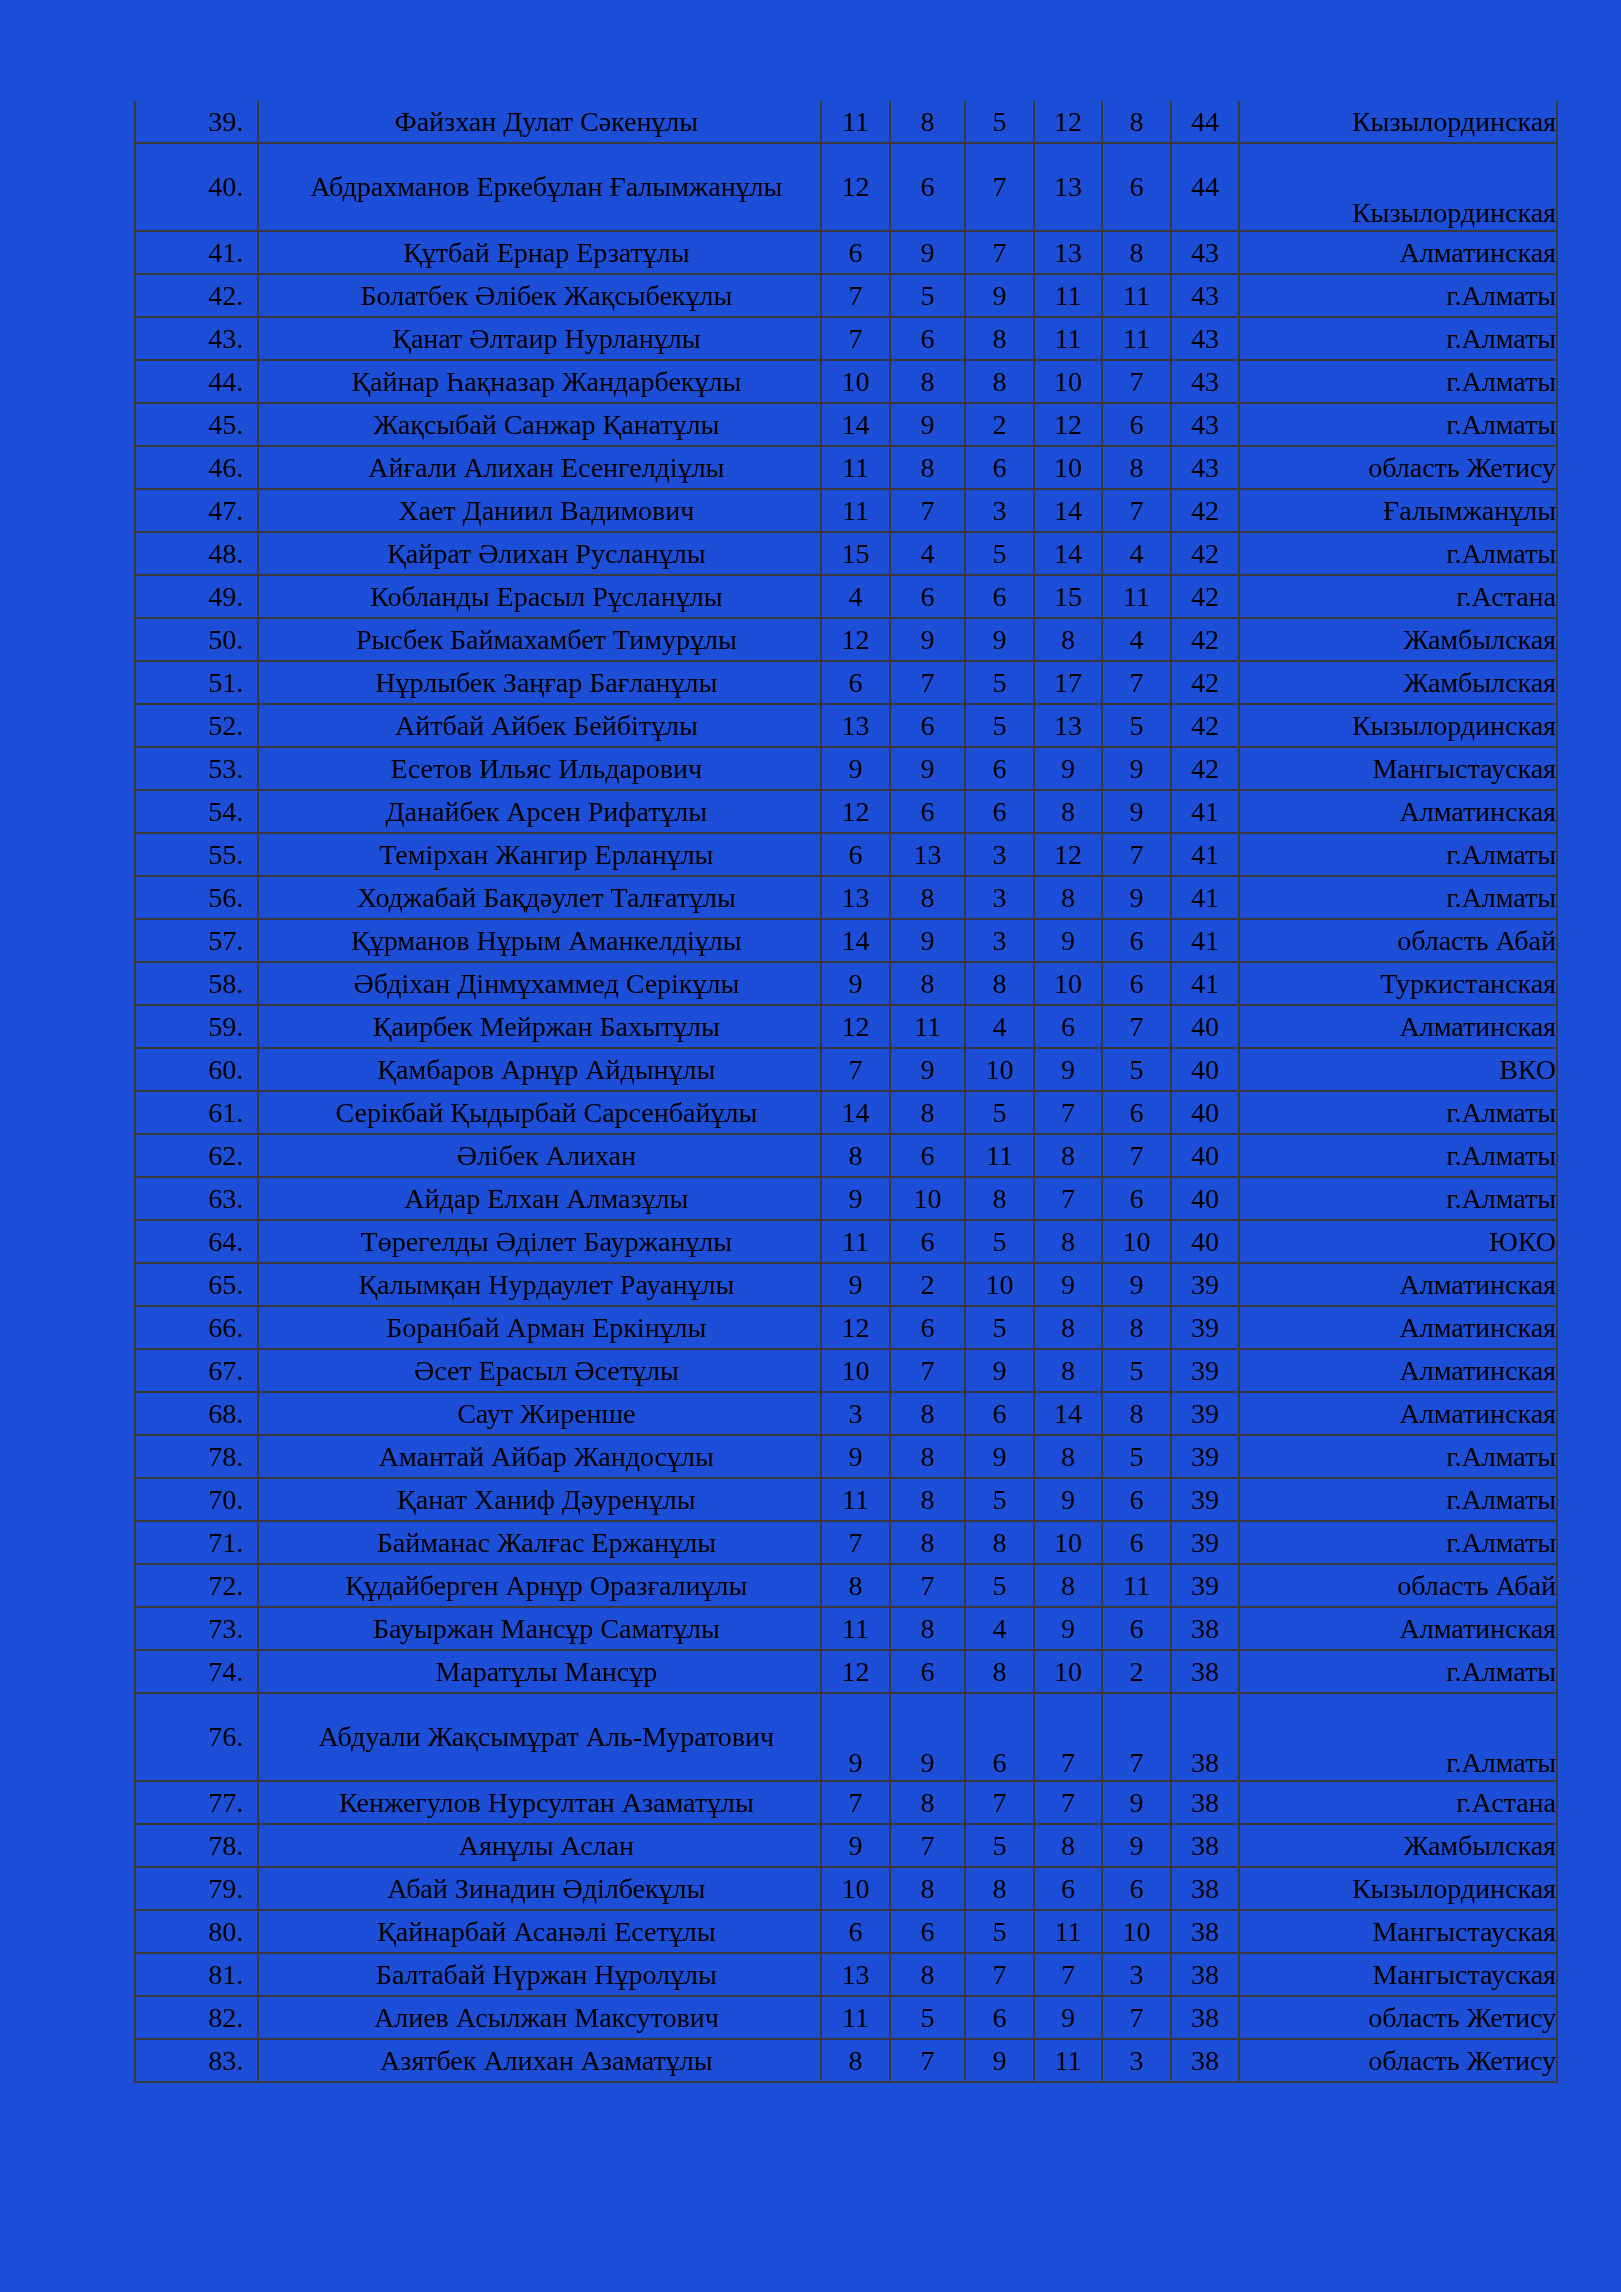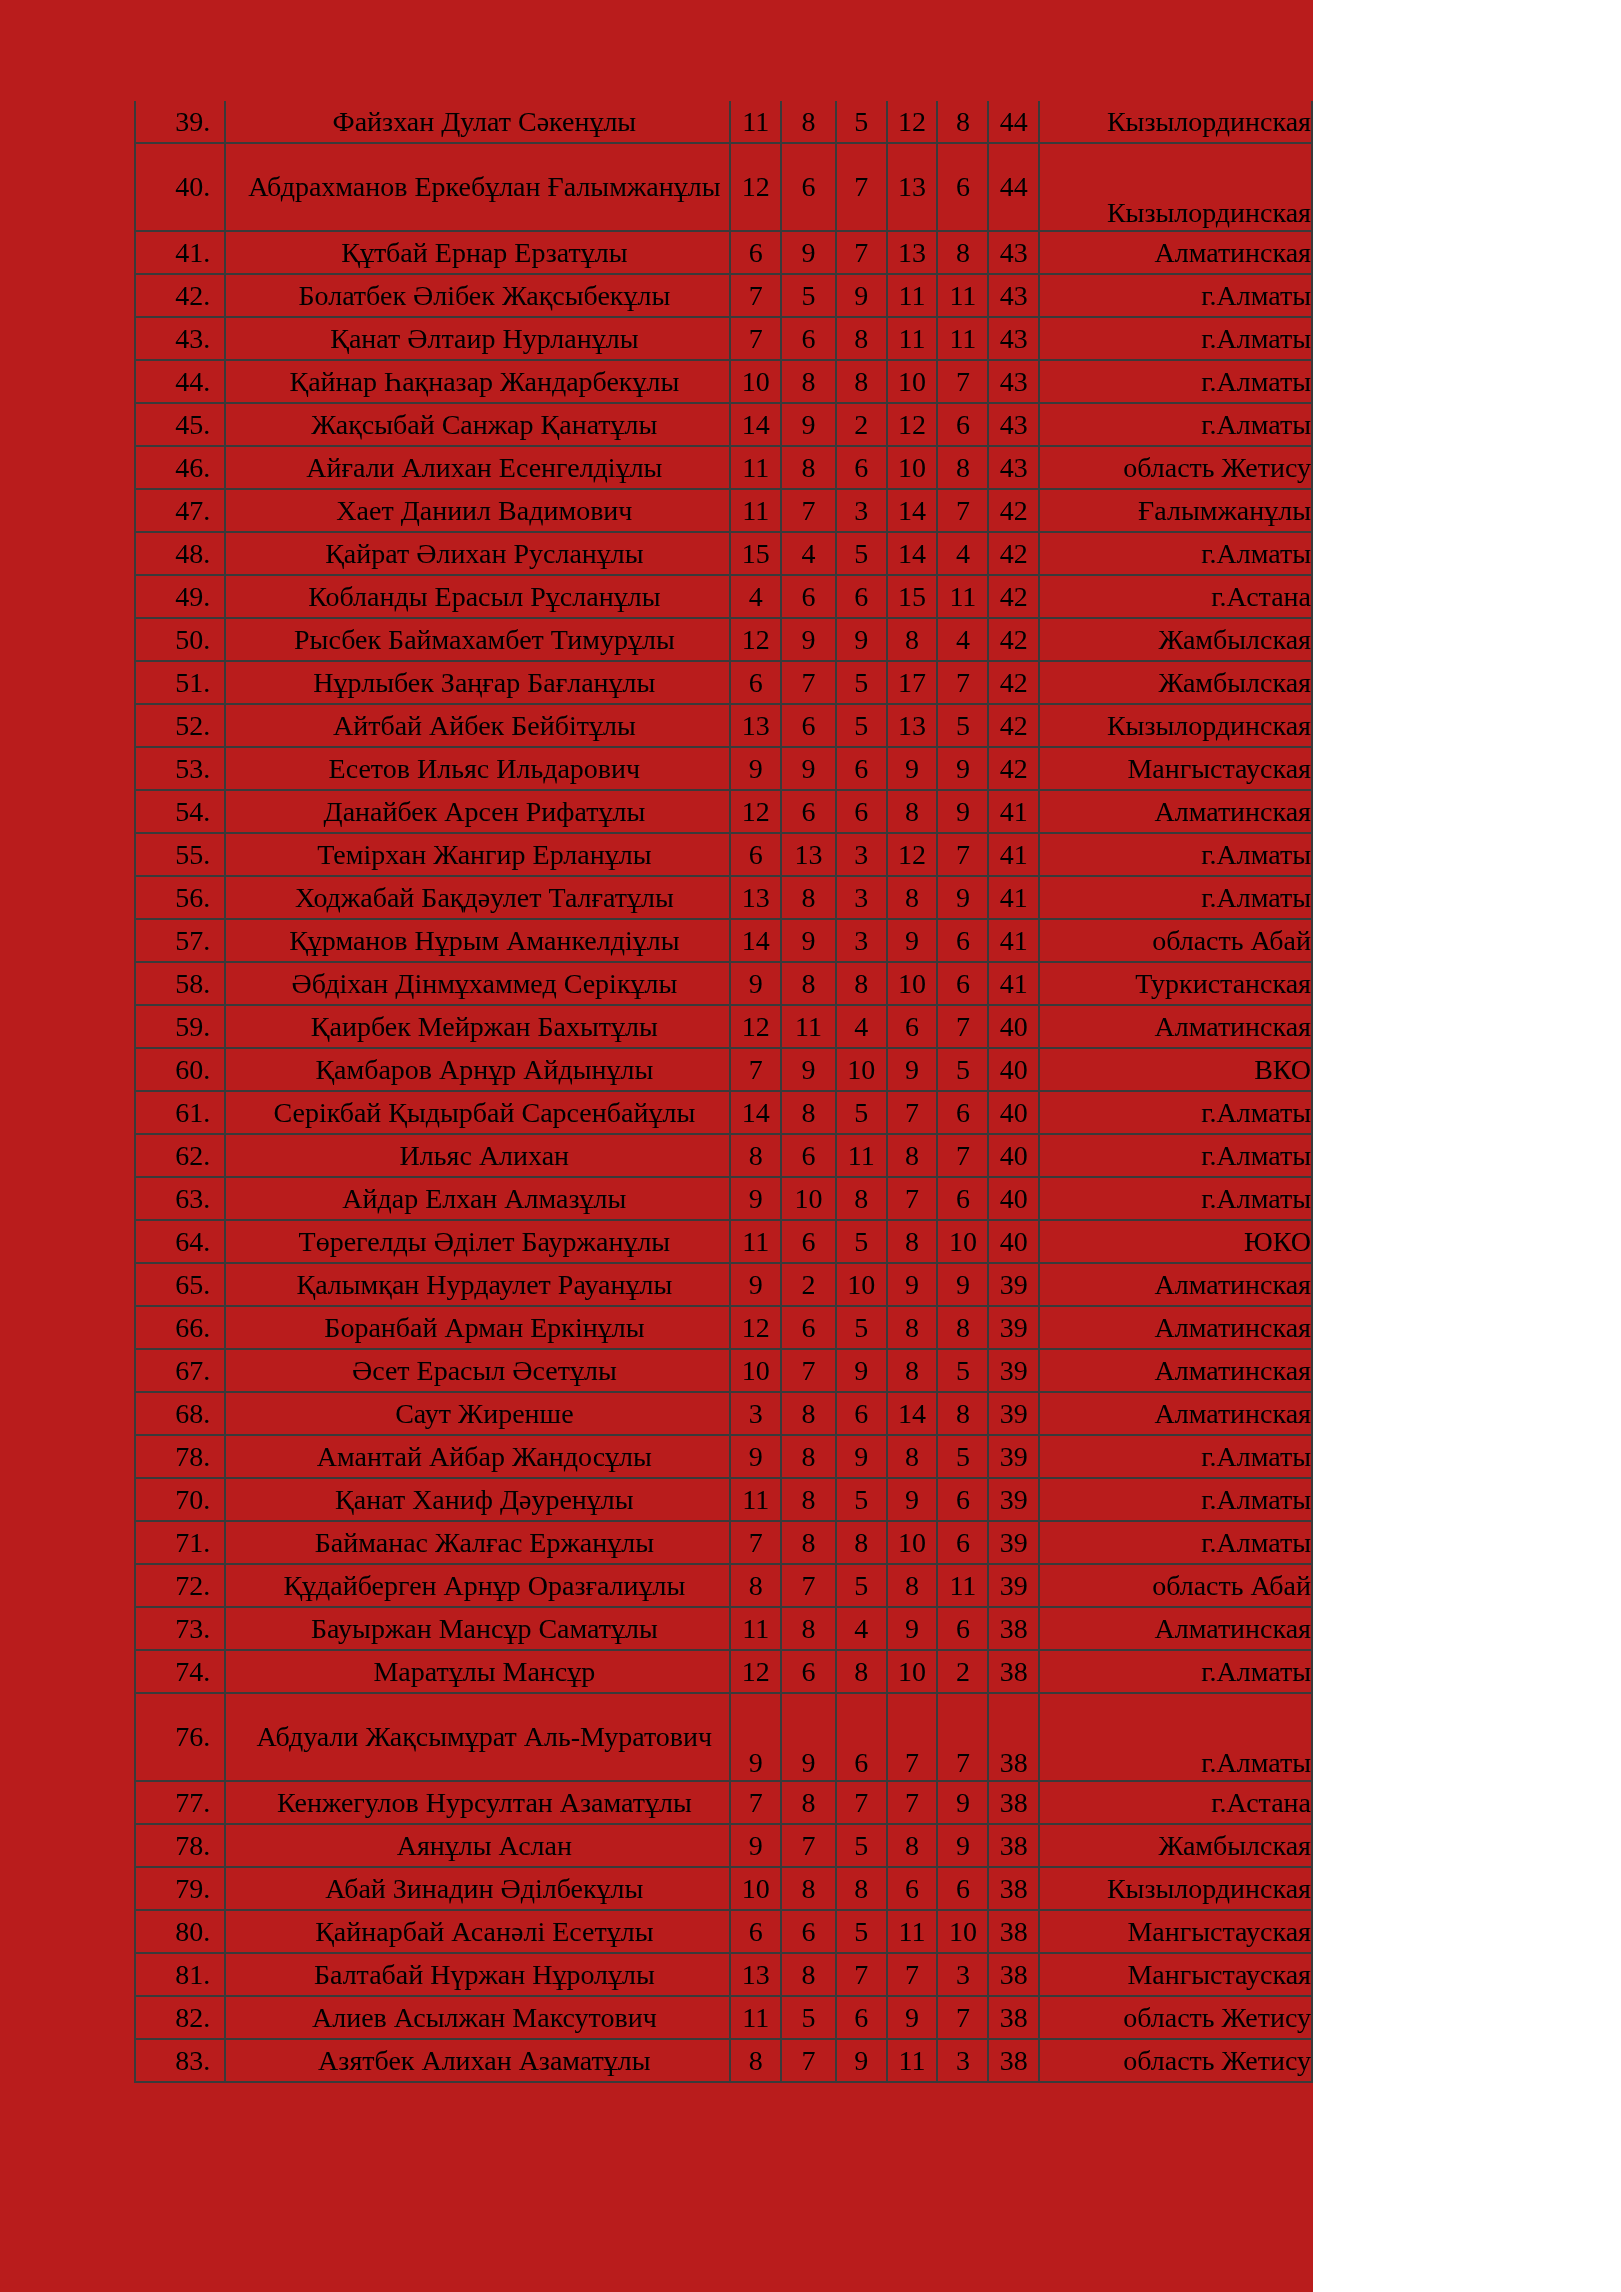--- a/index.html
+++ b/index.html
@@ -1,18 +1,18 @@
 <!DOCTYPE html>
 <html><head>
 <meta charset="utf-8">
 <style>
   html, body { margin: 0; padding: 0; background: #ffffff; }
   body { width: 1621px; height: 2293px; position: relative; overflow: hidden; }
   .page {
-    position: absolute; left: 0; top: 0; width: 1313px; height: 2293px; background: #b91c1c;
+    position: absolute; left: 0; top: 0; width: 1621px; height: 2293px; background: #1d4ed8;
   }
   table.results {
     position: absolute;
     left: 134px; top: 101px;
     border-collapse: collapse;
     table-layout: fixed;
     font-family: "Liberation Serif", "DejaVu Serif", serif;
     font-size: 28px;
     color: #000;
   }
@@ -309,21 +309,21 @@
           <td class="score">14</td>
           <td class="score">8</td>
           <td class="score">5</td>
           <td class="score">7</td>
           <td class="score">6</td>
           <td class="score">40</td>
           <td class="region">г.Алматы</td>
         </tr>
         <tr>
           <td class="num">62.</td>
-          <td class="name">Ильяс Алихан</td>
+          <td class="name">Әлібек Алихан</td>
           <td class="score">8</td>
           <td class="score">6</td>
           <td class="score">11</td>
           <td class="score">8</td>
           <td class="score">7</td>
           <td class="score">40</td>
           <td class="region">г.Алматы</td>
         </tr>
         <tr>
           <td class="num">63.</td>

